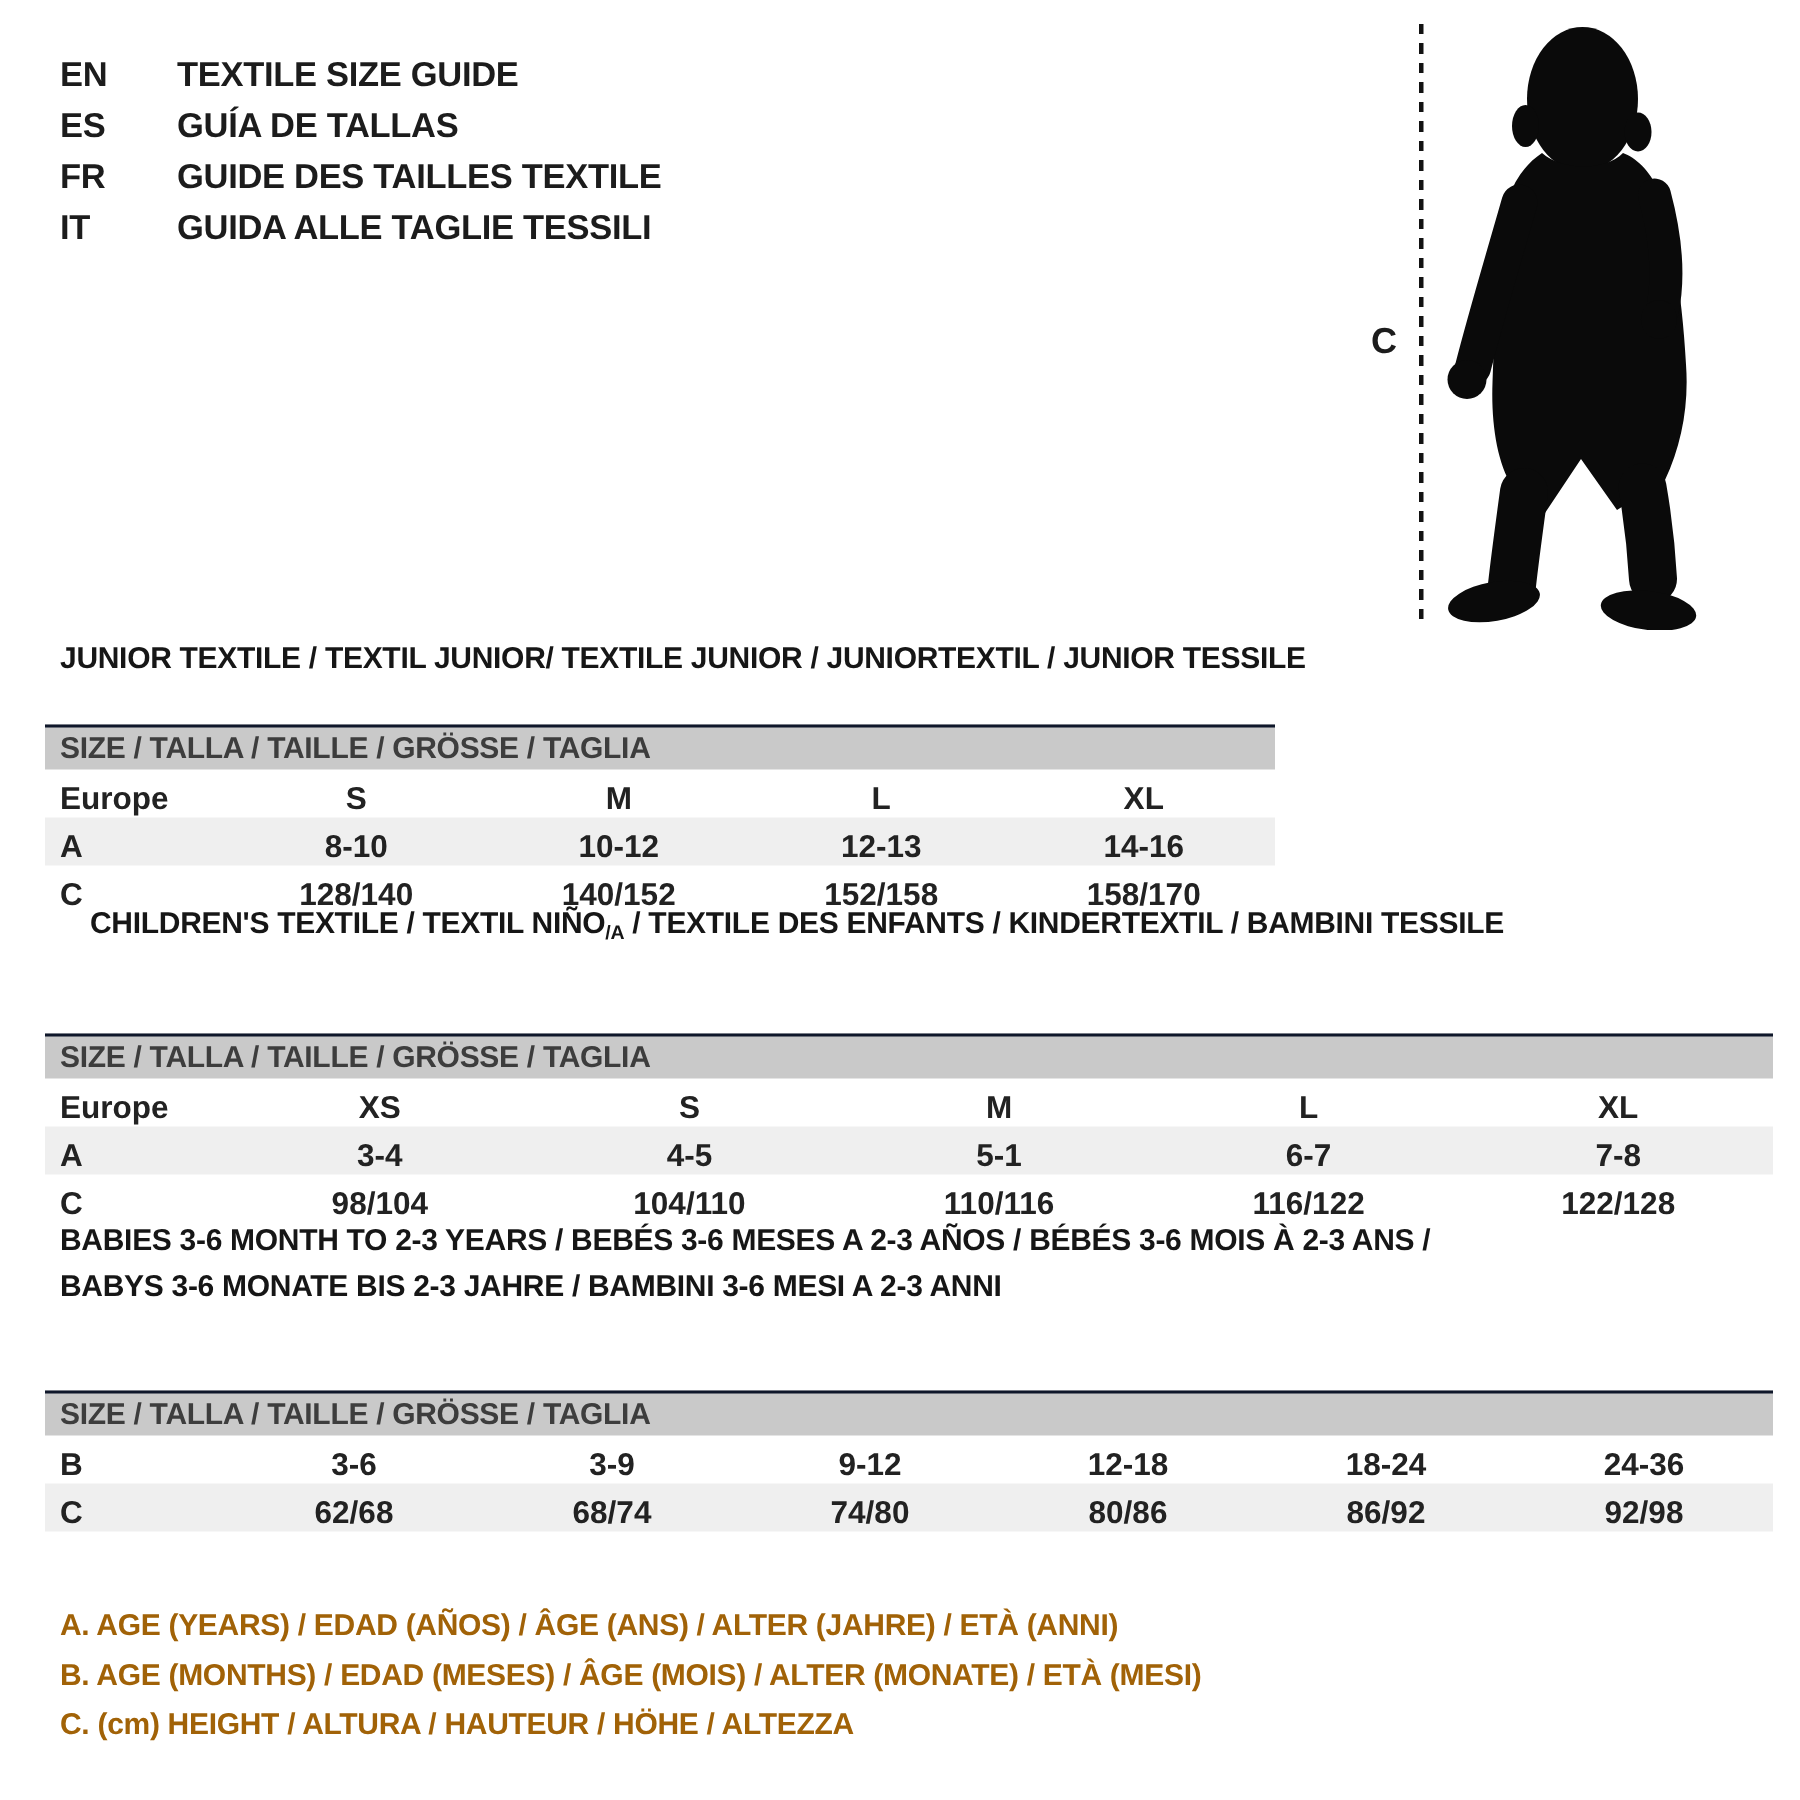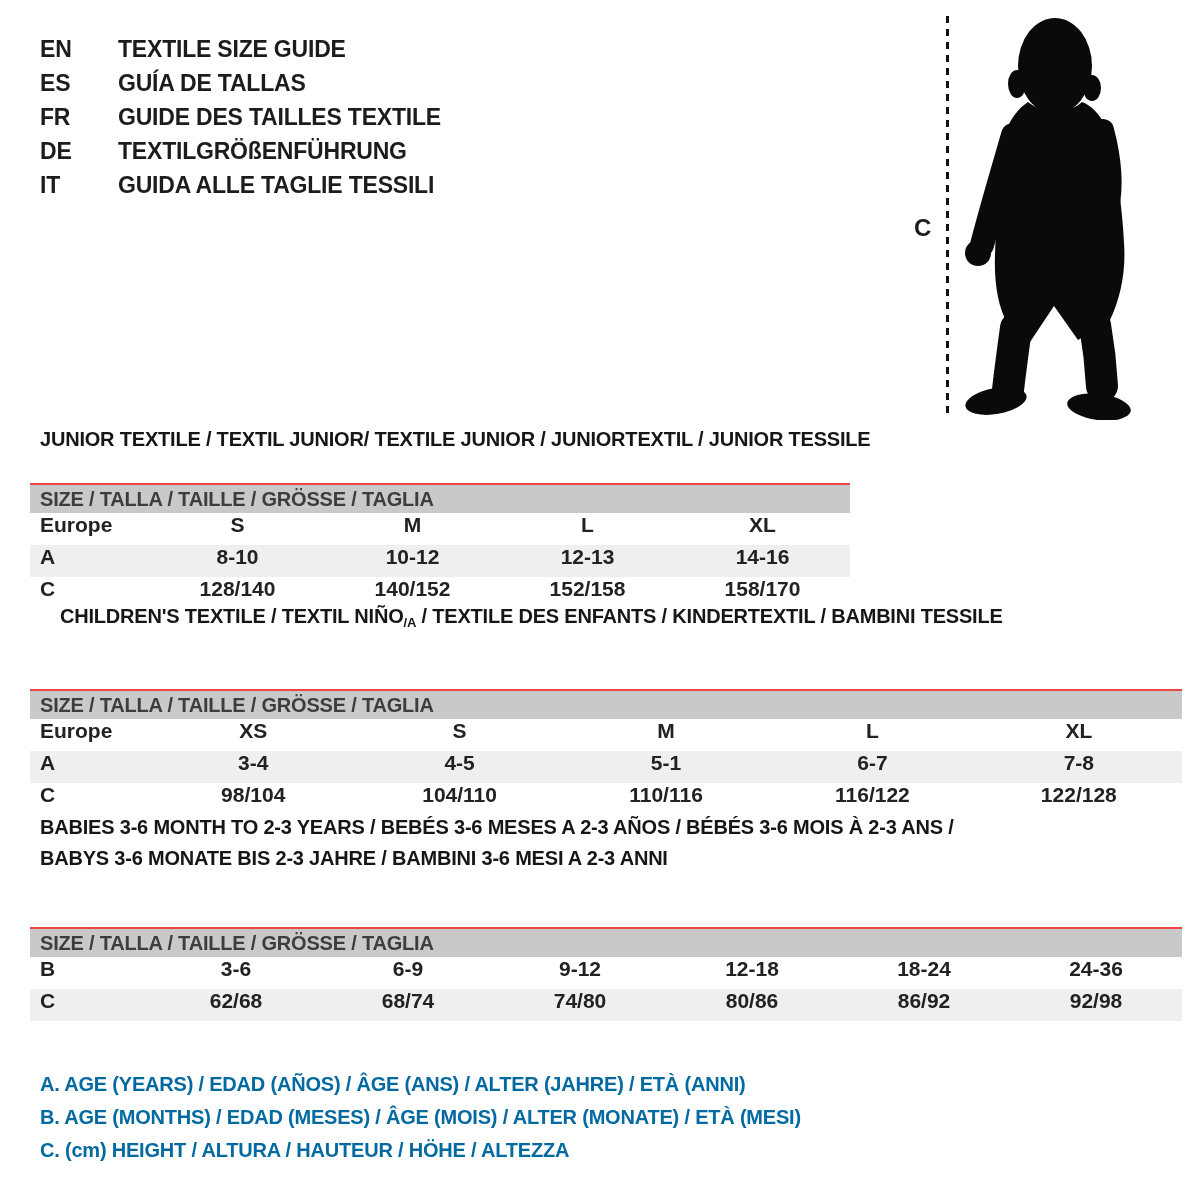--- a/index.html
+++ b/index.html
@@ -20,52 +20,48 @@
   }
   .measure-label{position:absolute;left:914px;top:214px;font-size:24px;}
   .figure-svg{position:absolute;left:958px;top:10px;}
   
   .sec-title{position:absolute;left:40px;font-size:20px;letter-spacing:-0.2px;white-space:nowrap;color:#161616;}
   .sub-a{font-size:13px;position:relative;top:4px;}
   .babies-title{line-height:31px;}
   
   .size-table{position:absolute;left:30px;}
   .size-bar{
-    height:28px;line-height:28px;background:#c9c9c9;border-top:2px solid #ef4444;
+    height:28px;line-height:28px;background:#c9c9c9;border-top:2px solid #0f172a;
     padding-left:10px;font-size:20px;color:#3d3d3d;letter-spacing:-0.2px;
   }
-  .trow{display:flex;height:32px;align-items:flex-start;font-size:21px;color:#222;}
+  .trow{display:flex;height:32px;align-items:flex-end;font-size:21px;color:#222;}
   .trow.alt{background:#efefef;}
   .tcell.label{width:120px;padding-left:10px;box-sizing:border-box;text-align:left;}
   .tcell.val{flex:1;text-align:center;}
   
   .legend-block{position:absolute;left:40px;top:1068px;}
-  .legend-line{height:33px;line-height:33px;font-size:20px;letter-spacing:-0.2px;color:#0369a1;}
+  .legend-line{height:33px;line-height:33px;font-size:20px;letter-spacing:-0.2px;color:#a16207;}
 </style>
 </head>
 <body>
 
 <div class="canvas">
 
   <div class="lang-block">
     <div class="lang-row">
       <span class="lang-code">EN</span>
       <span class="lang-label">TEXTILE SIZE GUIDE</span>
     </div>
     <div class="lang-row">
       <span class="lang-code">ES</span>
       <span class="lang-label">GUÍA DE TALLAS</span>
     </div>
     <div class="lang-row">
       <span class="lang-code">FR</span>
       <span class="lang-label">GUIDE DES TAILLES TEXTILE</span>
-    </div>
-    <div class="lang-row">
-      <span class="lang-code">DE</span>
-      <span class="lang-label">TEXTILGRÖßENFÜHRUNG</span>
     </div>
     <div class="lang-row">
       <span class="lang-code">IT</span>
       <span class="lang-label">GUIDA ALLE TAGLIE TESSILI</span>
     </div>
   </div>
 
   <div class="dash-line"></div>
   <div class="measure-label">C</div>
   <svg class="figure-svg" width="180" height="410" viewBox="0 0 180 410" aria-hidden="true">
@@ -160,21 +156,21 @@
   <div class="sec-title babies-title" style="top:812px;">
     <div>BABIES 3-6 MONTH TO 2-3 YEARS / BEBÉS 3-6 MESES A 2-3 AÑOS / BÉBÉS 3-6 MOIS À 2-3 ANS /</div>
     <div>BABYS 3-6 MONATE BIS 2-3 JAHRE / BAMBINI 3-6 MESI A 2-3 ANNI</div>
   </div>
   <div class="size-table" style="top:927px;width:1152px;">
     <div class="size-bar">SIZE / TALLA / TAILLE / GRÖSSE / TAGLIA</div>
     <div>
         <div class="trow">
           <div class="tcell label">B</div>
           <div class="tcell val">3-6</div>
-          <div class="tcell val">6-9</div>
+          <div class="tcell val">3-9</div>
           <div class="tcell val">9-12</div>
           <div class="tcell val">12-18</div>
           <div class="tcell val">18-24</div>
           <div class="tcell val">24-36</div>
         </div>
         <div class="trow alt">
           <div class="tcell label">C</div>
           <div class="tcell val">62/68</div>
           <div class="tcell val">68/74</div>
           <div class="tcell val">74/80</div>

